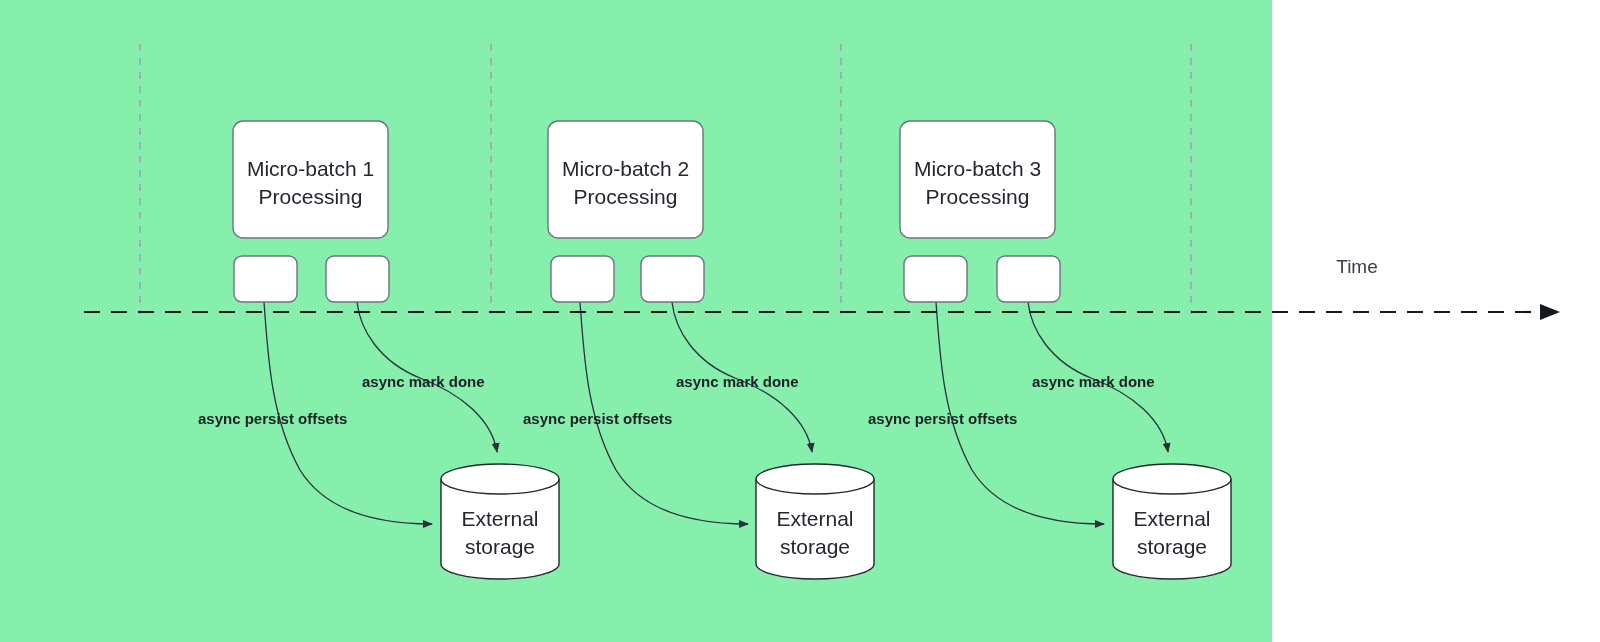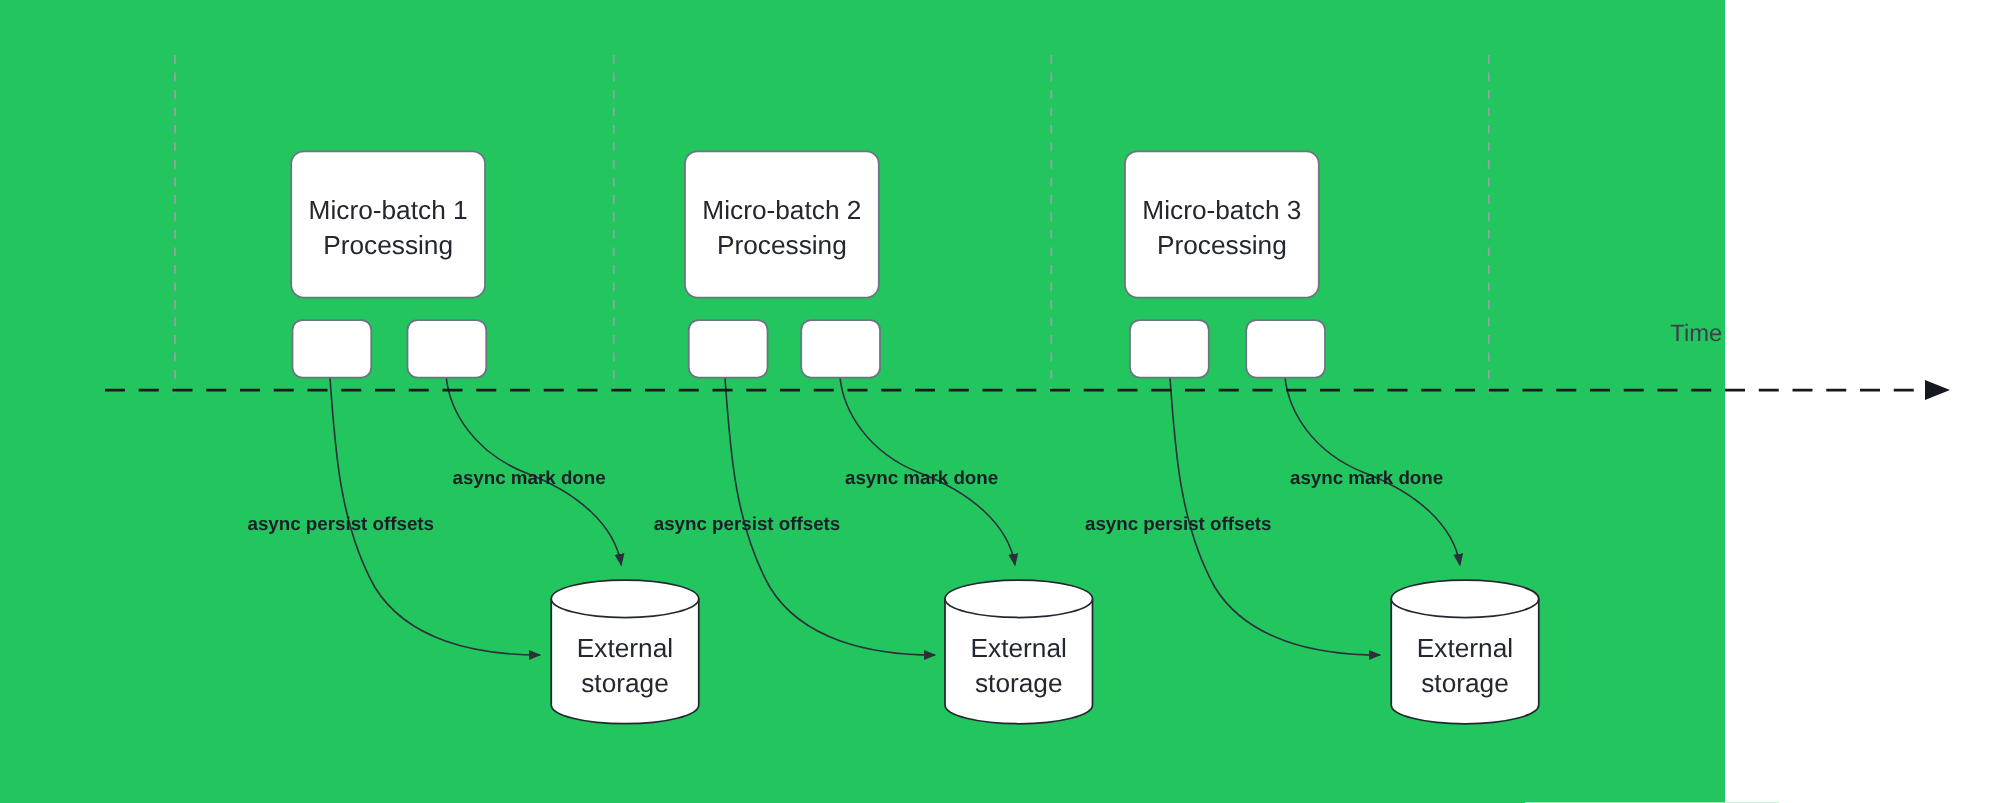--- a/index.html
+++ b/index.html
@@ -8,23 +8,23 @@
     background: #ffffff;
   }
   body {
     font-family: "Liberation Sans", sans-serif;
     width: 1600px;
     height: 642px;
     overflow: hidden;
   }
   #stage {
     position: relative;
-    width: 1380px;
+    width: 1272px;
     height: 642px;
-    background: #22c55e;
+    background: #86efac;
   }
   #diagram-svg {
     position: absolute;
     left: 0;
     top: 0;
     width: 1600px;
     height: 642px;
   }
   .shape-label {
     font-family: "Liberation Sans", sans-serif;

